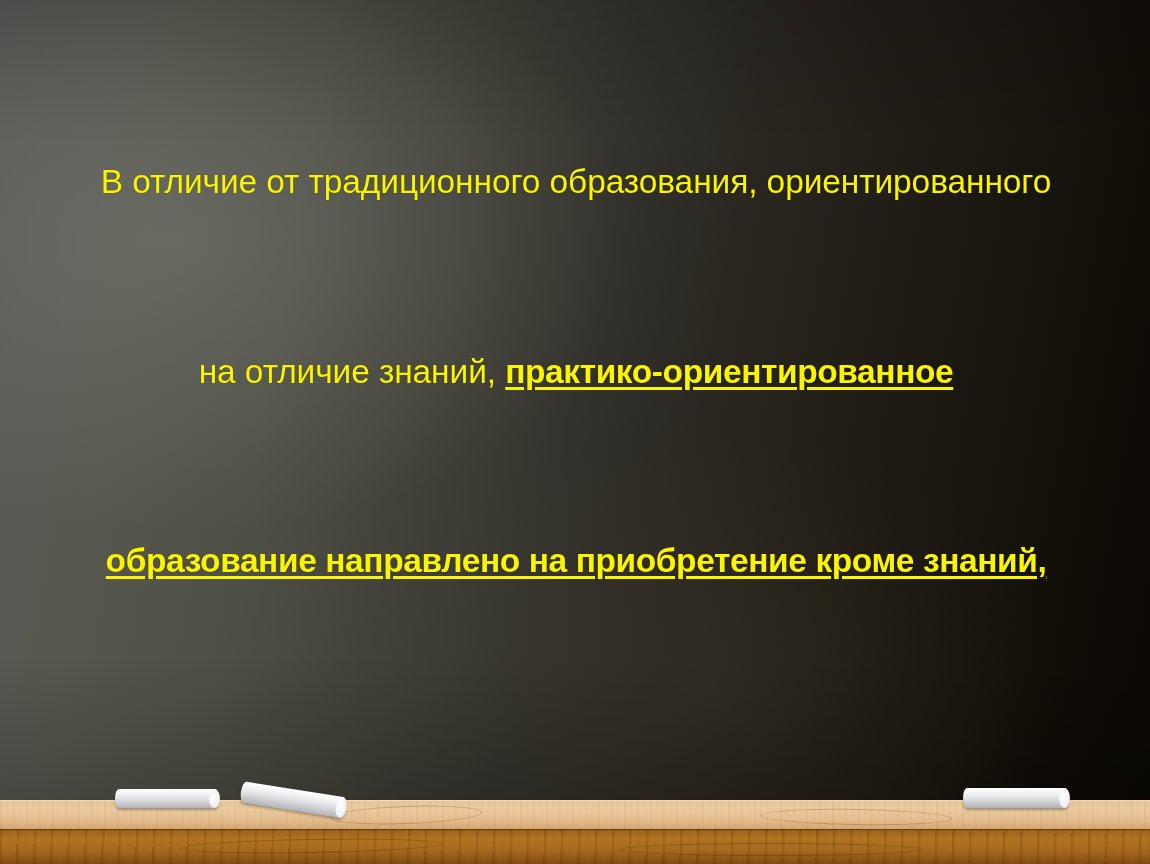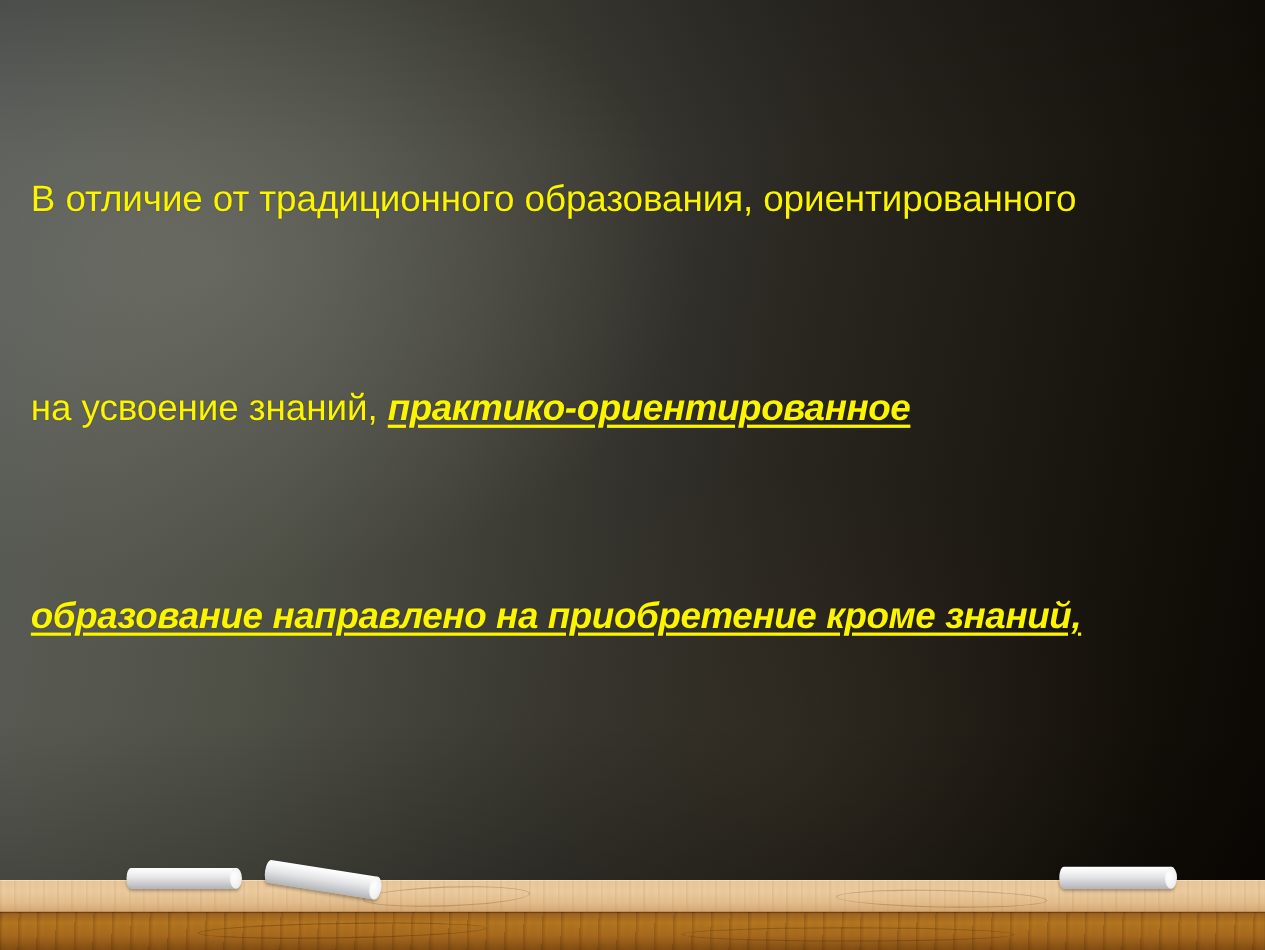--- a/index.html
+++ b/index.html
@@ -53,28 +53,27 @@
     left: 28px;
     top: 16px;
     width: 1096px;
     font-size: 33.5px;
     line-height: 47.4px;
     color: #fbf500;
     letter-spacing: -0.1px;
     text-shadow: 0 0 1px rgba(0,0,0,0.55);
     white-space: pre-wrap;
   }
-  .line { display: block; min-height: 47.4px; }
+  .line { display: block; min-height: 47.4px; text-align: center; }
   .b {
     font-weight: bold;
     text-decoration: underline;
     text-underline-offset: 4px;
     text-decoration-thickness: 3px;
     letter-spacing: -0.4px;
-    font-style: italic;
   }
 
   
   .ledge-top {
     position: absolute;
     left: 0; top: 800px;
     width: 1150px; height: 29px;
     background:
       repeating-linear-gradient(90deg,
         rgba(183,135,78,0.20) 0px,
@@ -130,21 +129,21 @@
 
 <div id="slide">
 
   <div class="board"></div>
   <div class="board-sheen"></div>
 
   <div class="text-block">
 
     <span class="line"><span>В отличие от традиционного образования, ориентированного</span></span>
 
-    <span class="line"><span>на усвоение знаний, </span><span class="b">практико-ориентированное</span></span>
+    <span class="line"><span>на отличие знаний, </span><span class="b">практико-ориентированное</span></span>
 
     <span class="line"><span class="b">образование направлено на приобретение кроме знаний,</span></span>
 
 
     
 
     
 
     
 

